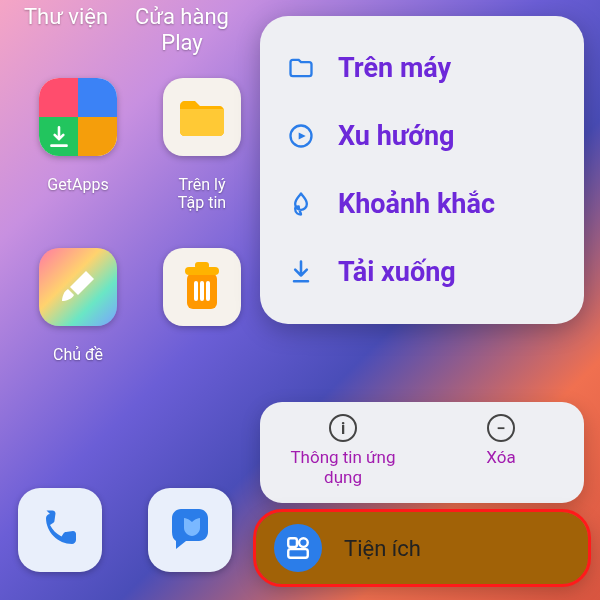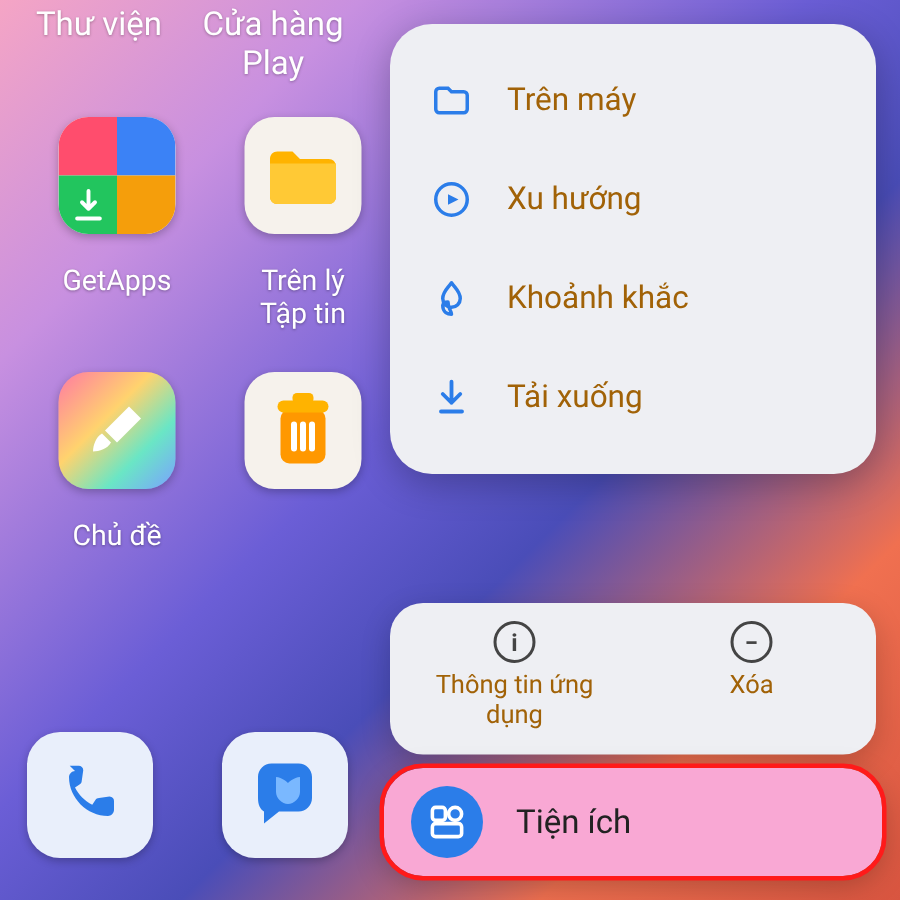--- a/index.html
+++ b/index.html
@@ -41,21 +41,21 @@
     height: 78px;
     border-radius: 20px;
     margin: 0 auto 6px auto;
     display: flex;
     align-items: center;
     justify-content: center;
     box-shadow: 0 2px 6px rgba(0,0,0,0.25);
   }
   .app-label {
     color: #fff;
-    font-size: 19px;
+    font-size: 16px;
     line-height: 1.15;
     text-shadow: 0 1px 2px rgba(0,0,0,0.35);
     margin-top: 20px;
   }
 
   
   .pos-getapps { top: 78px; left: 20px; }
   .pos-files   { top: 78px; left: 144px; }
   .pos-theme   { top: 248px; left: 20px; }
   .pos-clean   { top: 248px; left: 144px; }
@@ -93,21 +93,21 @@
     align-items: center;
     padding: 18px 16px;
     gap: 22px;
     border-radius: 18px;
   }
   .ctx-icon {
     width: 30px; height: 30px;
     display:flex; align-items:center; justify-content:center;
     color: #2b7de9;
   }
-  .ctx-label { font-size: 21px; color: #a16207; }
+  .ctx-label { font-size: 27px; color: #6d28d9; font-weight: bold; }
 
   
   .action-bar {
     position: absolute;
     top: 402px;
     right: 16px;
     width: 324px;
     background: #eeeff3;
     border-radius: 22px;
     display: flex;
@@ -117,29 +117,29 @@
   .action-item {
     flex:1;
     text-align:center;
   }
   .action-icon {
     width:28px;height:28px;margin:2px auto 6px auto;
     display:flex;align-items:center;justify-content:center;
     border:2px solid #444;border-radius:50%;
     font-size:16px;color:#444;font-weight:bold;
   }
-  .action-label { font-size:17px; color:#a16207; line-height:1.15; }
+  .action-label { font-size:17px; color:#a21caf; line-height:1.15; }
 
   
   .widget-bar {
     position:absolute;
     top: 512px;
     right: 12px;
     width: 332px;
-    background:#f9a8d4;
+    background:#a16207;
     border-radius: 26px;
     display:flex;
     align-items:center;
     padding: 12px 18px;
     gap: 22px;
     box-shadow: 0 6px 20px rgba(0,0,0,0.25);
     outline: 3px solid #ff1a1a;
     outline-offset: 0px;
   }
   .widget-icon {

